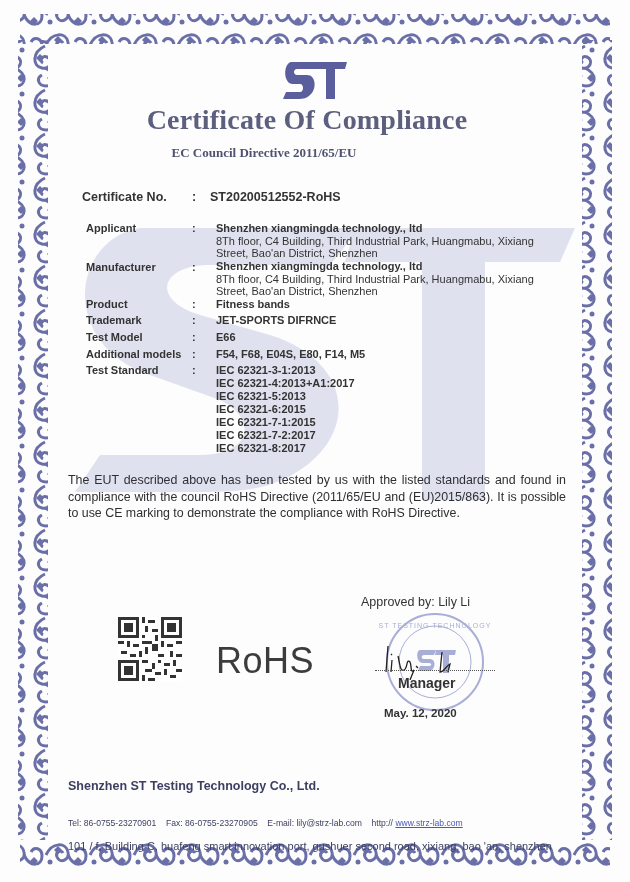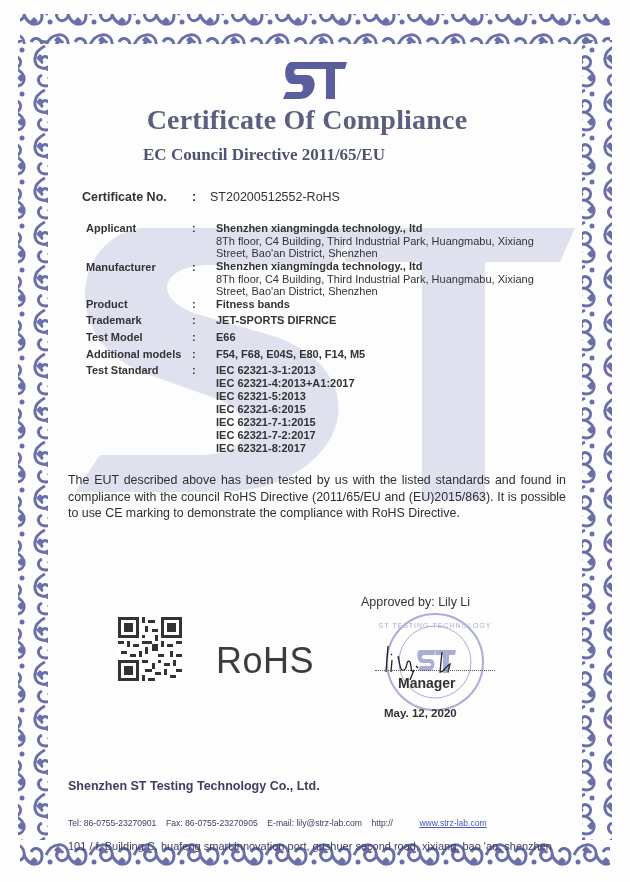--- a/index.html
+++ b/index.html
@@ -12,48 +12,48 @@
     .border-svg { position: absolute; left: 0; top: 0; width: 630px; height: 882px; }
     .watermark { position: absolute; left: 0; top: 0; width: 630px; height: 882px; }
     .logo { position: absolute; left: 283px; top: 62px; width: 64px; height: 38px; }
     .title {
       position: absolute; left: 0; width: 614px; top: 104px; text-align: center;
       font-family: "Liberation Serif", serif; font-weight: bold; font-size: 28px;
       color: #5c5f7e; letter-spacing: 0.2px;
     }
     .subtitle {
       position: absolute; left: 0; width: 528px; top: 145px; text-align: center;
-      font-family: "Liberation Serif", serif; font-weight: bold; font-size: 17px;
+      font-family: "Liberation Serif", serif; font-weight: bold; font-size: 13px;
       color: #4f5270;
     }
     .label { position: absolute; left: 86px; font-weight: bold; color: #333; font-size: 11px; }
     .colon { position: absolute; left: 192px; font-weight: bold; color: #333; font-size: 11px; }
     .value { position: absolute; left: 216px; color: #333; font-size: 11px; line-height: 12.6px; }
     .value b { font-weight: bold; }
     .cert-label { position: absolute; left: 82px; top: 190px; font-weight: bold; font-size: 12.5px; color: #333; }
     .cert-colon { position: absolute; left: 192px; top: 190px; font-weight: bold; font-size: 12.5px; color: #333; }
-    .cert-value { position: absolute; left: 210px; top: 190px; font-weight: normal; font-size: 12.5px; color: #333; }
+    .cert-value { position: absolute; left: 210px; top: 190px; font-weight: bold; font-size: 12.5px; color: #333; }
     .std { display: block; font-weight: bold; }
     .para {
       position: absolute; left: 68px; width: 498px; font-size: 12.4px; line-height: 16.6px;
       text-align: justify; color: #2f2f33;
     }
     .para p { margin: 0; }
     .approved { position: absolute; left: 361px; top: 595px; font-size: 12.5px; color: #333; }
     .seal { position: absolute; left: 368px; top: 600px; width: 134px; height: 112px; }
     .signature { position: absolute; left: 380px; top: 642px; width: 90px; height: 38px; }
     .sig-line { position: absolute; left: 375px; top: 670px; width: 120px; border-top: 1px dotted #555; }
     .manager { position: absolute; left: 398px; top: 675px; font-weight: bold; font-size: 14px; color: #333; }
     .date { position: absolute; left: 384px; top: 691px; font-weight: bold; font-size: 11.5px; color: #333; margin-top: 16px; }
     .qr { position: absolute; left: 118px; top: 617px; width: 64px; height: 64px; }
     .rohs { position: absolute; left: 216px; top: 640px; font-size: 36px; color: #3c3c3c; letter-spacing: 0.5px; }
     .company { position: absolute; left: 68px; top: 779px; font-weight: bold; font-size: 12.5px; color: #3c3f60; }
     .address { position: absolute; left: 68px; top: 800px; font-size: 11px; color: #3c3f60; margin-top: 40px; }
     .contact { position: absolute; left: 68px; top: 818px; font-size: 8.6px; color: #3c3f60; white-space: pre; }
-    .contact a { color: #4a58b8; text-decoration: underline; margin-left: 24px; }
+    .contact a { color: #4a58b8; text-decoration: underline; }
   </style>
 </head>
 <body>
 
 <svg class="watermark" viewBox="0 0 630 882">
   <g fill="#dfe1ee">
 
     <path d="M140 228 L360 228 L330 265 L210 265 C160 265 150 300 200 315 L270 335 C350 360 360 430 300 470 C270 490 240 492 200 492 L75 492 L100 455 L200 455 C250 455 260 420 220 400 L150 375 C60 345 70 240 140 228 Z"></path>
 
     <path d="M355 228 L575 228 L560 262 L485 262 L485 500 L422 500 L422 262 L345 262 Z"></path>

